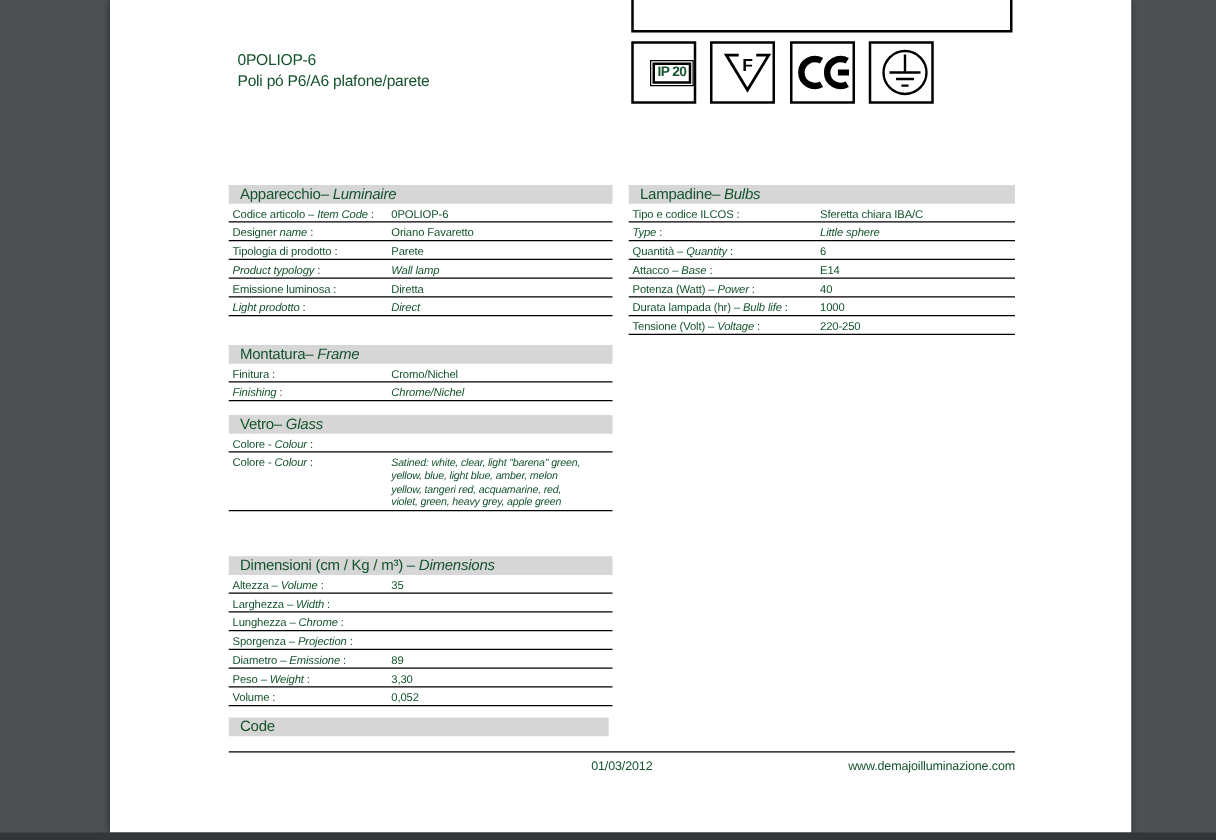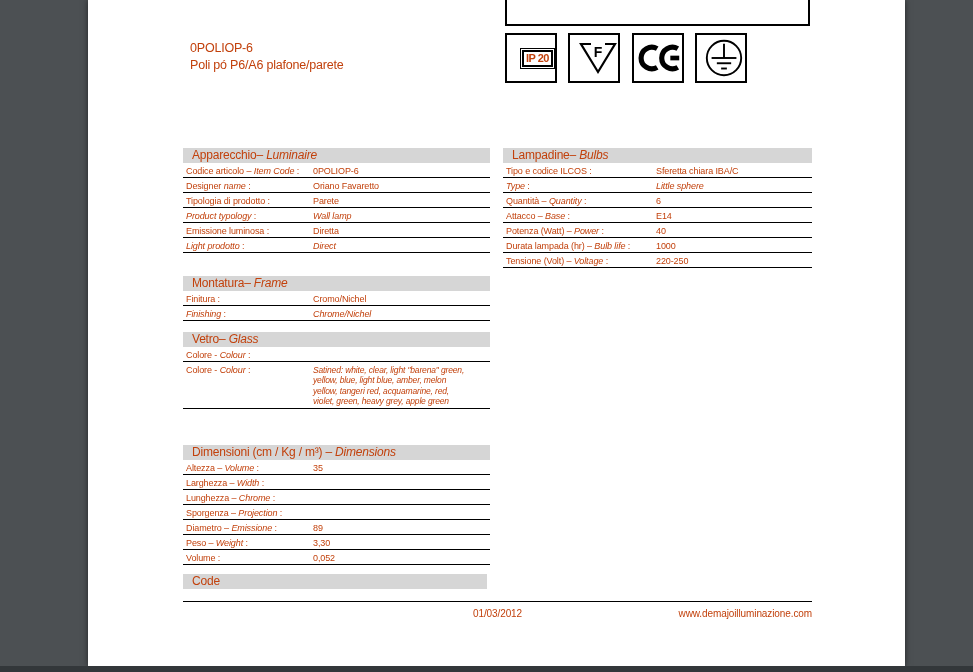--- a/index.html
+++ b/index.html
@@ -1,20 +1,20 @@
 <!DOCTYPE html>
 <html><head>
 <meta charset="utf-8">
 <style>
   * { margin:0; padding:0; box-sizing:border-box; }
   html,body { width:973px; height:672px; }
   .stage {
     position:relative; width:973px; height:672px;
     background:#4c5053; overflow:hidden;
-    font-family:"Liberation Sans", sans-serif; color:#c2410c;
+    font-family:"Liberation Sans", sans-serif; color:#14532d;
   }
   .page {
     position:absolute; left:88px; top:0; width:817px; height:666px;
     background:#fff; box-shadow:0 0 6px rgba(0,0,0,.55); overflow:hidden;
   }
   .bottom-band { position:absolute; left:0; top:666px; width:100%; height:6px; background:#33373a; }
 
   .title { position:absolute; left:102px; top:40px; font-size:12.5px; line-height:16.5px; letter-spacing:-0.2px; }
 
   .photo-box { position:absolute; left:417px; top:-12px; width:305px; height:38px; border:2px solid #000; background:#fff; }

